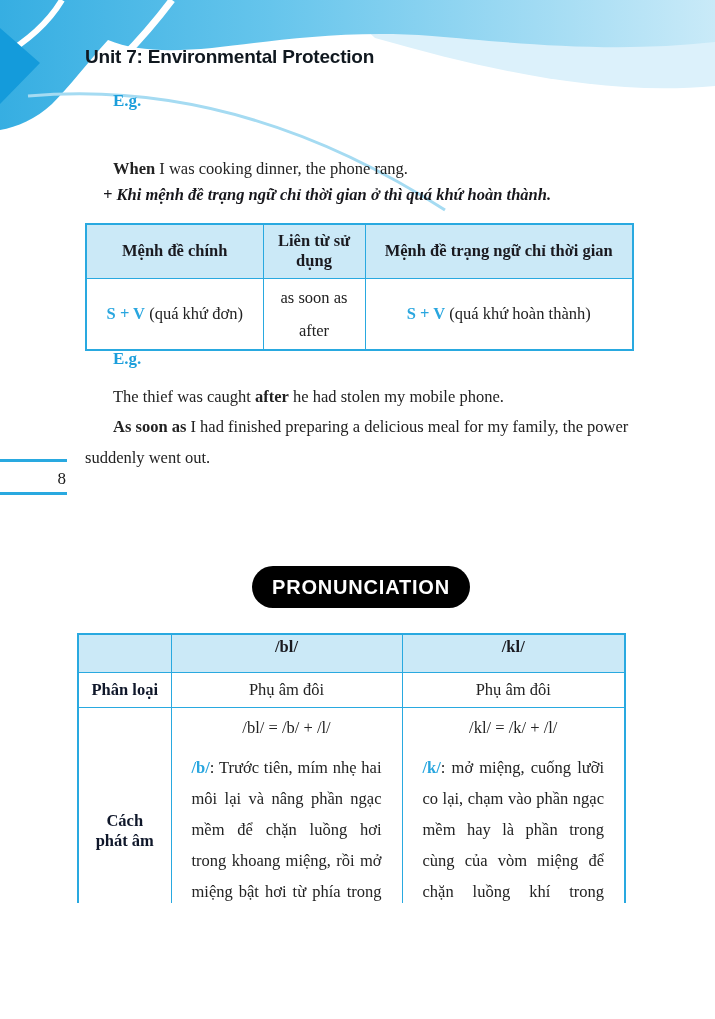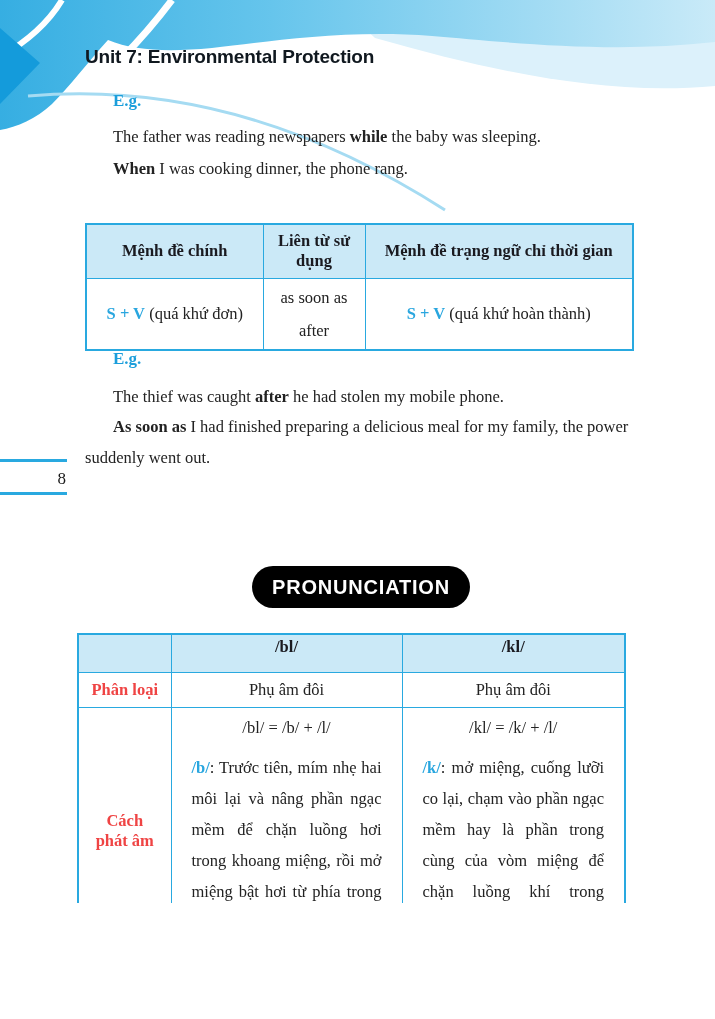--- a/index.html
+++ b/index.html
@@ -24,21 +24,21 @@
   .thead-bg{background:#cbe9f7;font-weight:bold;color:#1a1a20;}
   .accent{color:#29a6df;font-weight:bold;}
   .conj{font-size:15.5px;line-height:33px;}
   
   #pron-badge{left:252px;top:566px;width:218px;height:42px;background:#000000;border-radius:21px;
       display:flex;align-items:center;justify-content:center;color:#fff;
       font-family:"Liberation Sans","DejaVu Sans",sans-serif;font-weight:bold;
       font-size:20px;letter-spacing:0.8px;}
   
   .ptable td{vertical-align:top;}
-  .ptable .lbl{color:#ef4444;font-weight:bold;vertical-align:middle;text-align:center;padding:2px 10px;}
+  .ptable .lbl{color:#0f172a;font-weight:bold;vertical-align:middle;text-align:center;padding:2px 10px;}
   .ptable .ctr{text-align:center;vertical-align:middle;}
   .pcell{text-align:left;padding:9px 12px 0 13px;}
   .pcell .formula{margin:8px 0 10px 0;}
   .pcell .desc{text-align:justify;line-height:31px;margin:14px;}
   
   .pg-line{left:0;width:67px;height:3px;background:#29a9e0;}
   #pg-num{left:50px;top:469px;width:16px;text-align:right;font-size:17px;color:#1a1a1a;}
 </style>
 </head>
 <body>
@@ -63,26 +63,24 @@
   </svg>
 
   <svg class="abs" style="left:0;top:989px" width="715" height="30" viewBox="0 0 715 30">
     <path d="M0,30 L0,23 C160,7 400,1 715,11 L715,30 Z" fill="#e4f4fb"></path>
     <path d="M0,23 C160,7 400,1 715,11" stroke="#b9e3f6" stroke-width="2" fill="none"></path>
   </svg>
 
   <div id="unit-title" class="abs">Unit 7: Environmental Protection</div>
 
   <div class="abs eg" style="left:113px;top:91px">E.g.</div>
-  <div class="abs body-line" style="left:113px;top:121px">
-    <span>The father was reading newspapers </span><span class="b">while</span><span> the baby was sleeping.</span>
-  </div>
   <div class="abs body-line" style="left:113px;top:153px">
     <span class="b">When</span><span> I was cooking dinner, the phone rang.</span>
   </div>
+  <div id="note1" class="abs">+ Khi mệnh đề trạng ngữ chỉ thời gian ở thì quá khứ hoàn thành.</div>
 
   <table class="gtable abs" style="left:85px;top:223px;width:547px">
     <colgroup>
         <col style="width:177px">
         <col style="width:102px">
         <col style="width:268px">
       </colgroup>
     <tbody>
         <tr style="height:54px">
       <td class="thead-bg">Mệnh đề chính</td>

